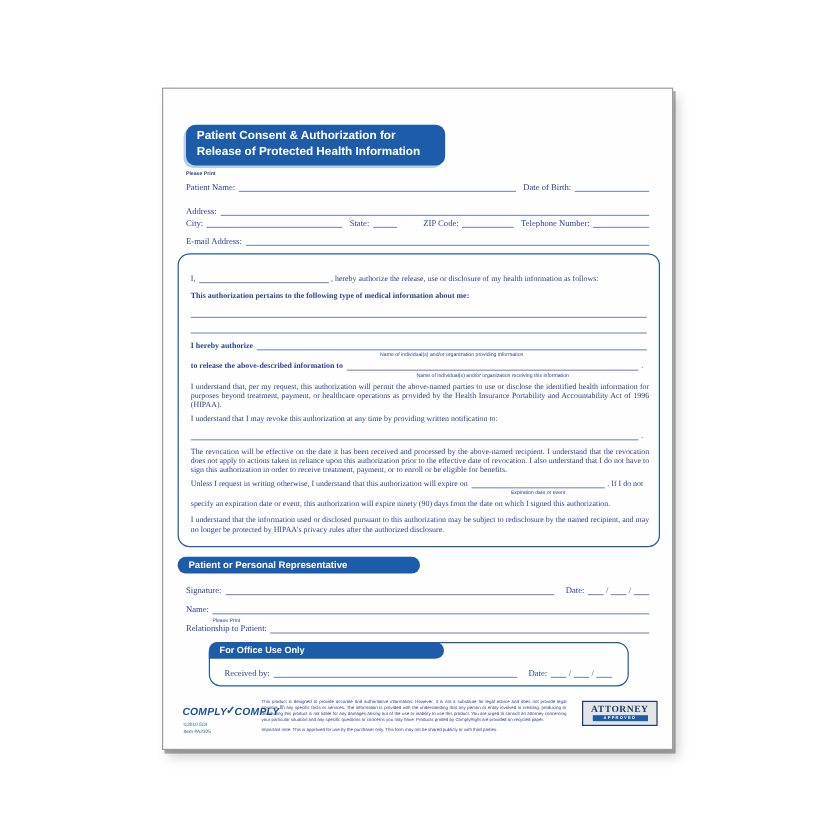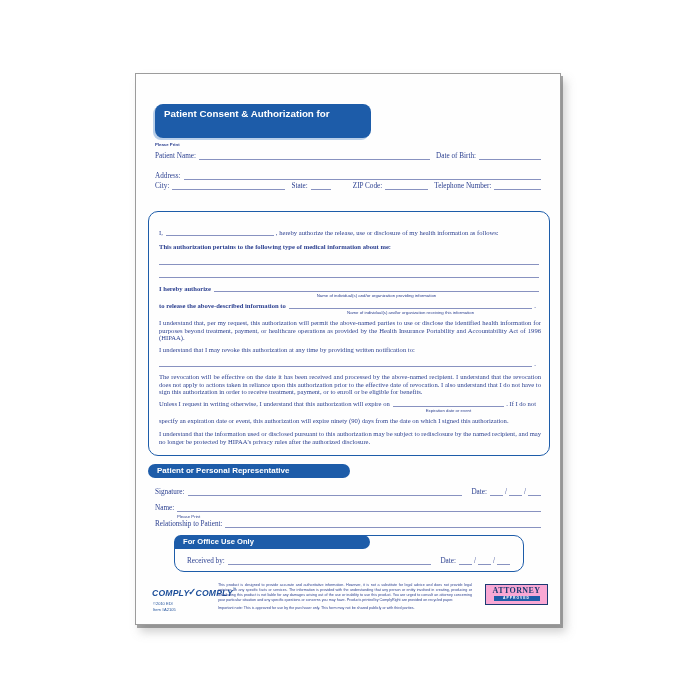--- a/index.html
+++ b/index.html
@@ -76,41 +76,42 @@
     font-family:"Liberation Sans",sans-serif;font-size:4px;line-height:5.5px;color:var(--brand-blue);
   }
   .legal{
     position:absolute;left:82px;top:509px;width:254px;
     font-family:"Liberation Sans",sans-serif;font-size:3.7px;line-height:5px;
     color:var(--ink);text-align:justify;
   }
   .legal .note{margin-top:2.5px;}
   .badge{
     position:absolute;left:349px;top:510px;width:63px;
-    border:1.3px solid var(--badge-navy);background:#f9a8d4;padding:2px 2px 3px;
+    border:1.3px solid var(--badge-navy);background:#e5e5e5;padding:2px 2px 3px;
     text-align:center;
   }
   .badge-top{
     font-family:"Liberation Serif",serif;font-weight:bold;font-size:8px;
     letter-spacing:.4px;color:var(--badge-navy);line-height:8px;
   }
   .badge-bar{
     margin:1px auto 0;width:46px;background:var(--banner-blue);color:#fff;
     font-family:"Liberation Sans",sans-serif;font-weight:bold;font-size:3.4px;
     line-height:5px;letter-spacing:1px;
   }
 </style>
 </head>
 <body>
 
 <div class="stage">
   <div class="sheet">
 
     <div class="hdr-banner">
       <div>Patient Consent &amp; Authorization for</div>
+      <div>Release of Protected Health Information</div>
     </div>
     <div class="tiny-label" style="left:19px;top:68px;">Please Print</div>
 
     <div class="row" style="left:19px;top:76px;right:19px;height:10px;">
       <span class="lbl">Patient Name:</span>
       <span class="blank"></span>
       <span class="lbl" style="padding-left:6px;">Date of Birth:</span>
       <span class="blank fixed" style="width:62px;"></span>
     </div>
 
@@ -123,20 +124,24 @@
       <span class="lbl">City:</span>
       <span class="blank" style="flex:0 0 113px;"></span>
       <span class="lbl" style="padding-left:6px;">State:</span>
       <span class="blank fixed" style="width:20px;"></span>
       <span class="lbl" style="padding-left:6px;margin-left:16px;">ZIP Code:</span>
       <span class="blank fixed" style="width:43px;"></span>
       <span class="lbl" style="padding-left:6px;">Telephone Number:</span>
       <span class="blank"></span>
     </div>
 
+    <div class="row" style="left:19px;top:121px;right:19px;height:10px;">
+      <span class="lbl">E-mail Address:</span>
+      <span class="blank"></span>
+    </div>
 
     <div class="auth-box">
 
       <div class="inrow" style="top:16px;height:8px;">
         <span class="lbl">I,</span>
         <span class="blank" style="flex:0 0 108px;"></span>
         <span class="lbl" style="padding-left:2px;">, hereby authorize the release, use or disclosure of my health information as follows:</span>
       </div>
 
       <div class="para single bold" style="left:10px;top:31px;">This authorization pertains to the following type of medical information about me:</div>

